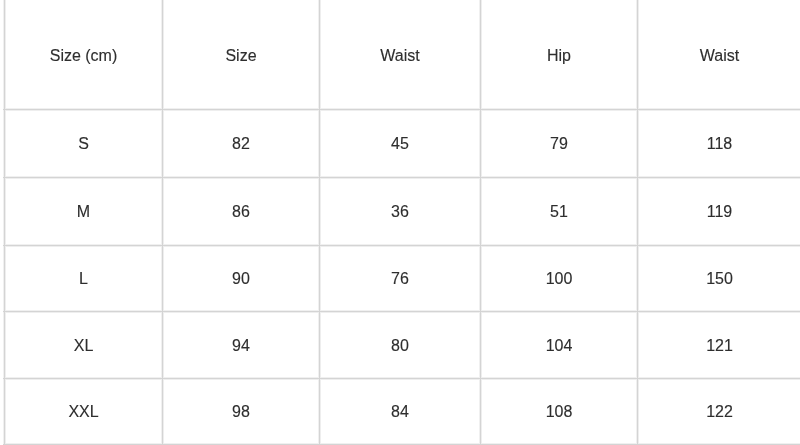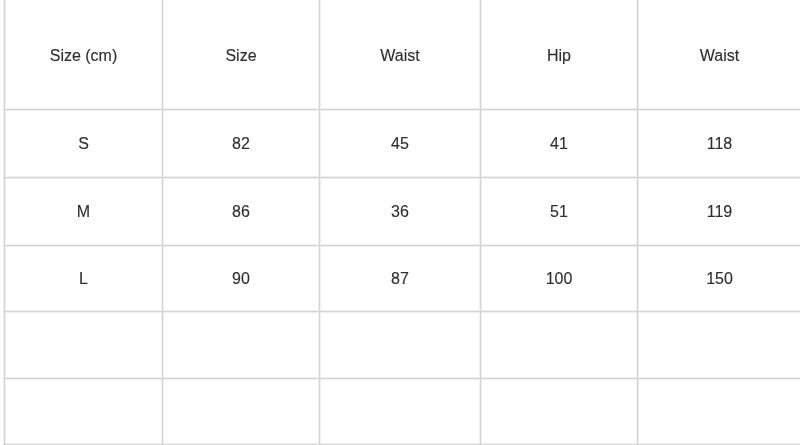--- a/index.html
+++ b/index.html
@@ -111,36 +111,50 @@
         <td><span class="cell-text">Size (cm)</span></td>
         <td><span class="cell-text">Size</span></td>
         <td><span class="cell-text">Waist</span></td>
         <td><span class="cell-text">Hip</span></td>
         <td><span class="cell-text">Waist</span></td>
       </tr>
       <tr class="r1">
         <td><span class="cell-text">S</span></td>
         <td><span class="cell-text">82</span></td>
         <td><span class="cell-text">45</span></td>
-        <td><span class="cell-text">41</span></td>
+        <td><span class="cell-text">79</span></td>
         <td><span class="cell-text">118</span></td>
       </tr>
       <tr class="r2">
         <td><span class="cell-text">M</span></td>
         <td><span class="cell-text">86</span></td>
         <td><span class="cell-text">36</span></td>
         <td><span class="cell-text">51</span></td>
         <td><span class="cell-text">119</span></td>
       </tr>
       <tr class="r3">
         <td><span class="cell-text">L</span></td>
         <td><span class="cell-text">90</span></td>
-        <td><span class="cell-text">87</span></td>
+        <td><span class="cell-text">76</span></td>
         <td><span class="cell-text">100</span></td>
         <td><span class="cell-text">150</span></td>
+      </tr>
+      <tr class="r4">
+        <td><span class="cell-text">XL</span></td>
+        <td><span class="cell-text">94</span></td>
+        <td><span class="cell-text">80</span></td>
+        <td><span class="cell-text">104</span></td>
+        <td><span class="cell-text">121</span></td>
+      </tr>
+      <tr class="r5">
+        <td><span class="cell-text">XXL</span></td>
+        <td><span class="cell-text">98</span></td>
+        <td><span class="cell-text">84</span></td>
+        <td><span class="cell-text">108</span></td>
+        <td><span class="cell-text">122</span></td>
       </tr>
     </tbody>
   </table>
 
   <div class="grid-overlay">
     <div class="gl-h" style="top:108px"></div>
     <div class="gl-h" style="top:176px"></div>
     <div class="gl-h" style="top:244px"></div>
     <div class="gl-h" style="top:310px"></div>
     <div class="gl-h" style="top:377px"></div>

